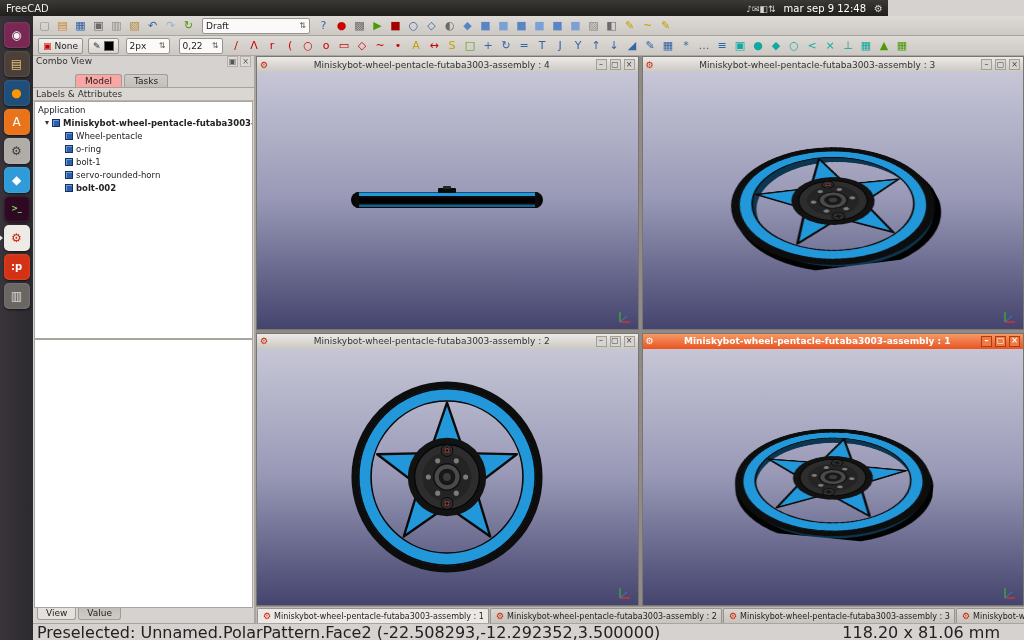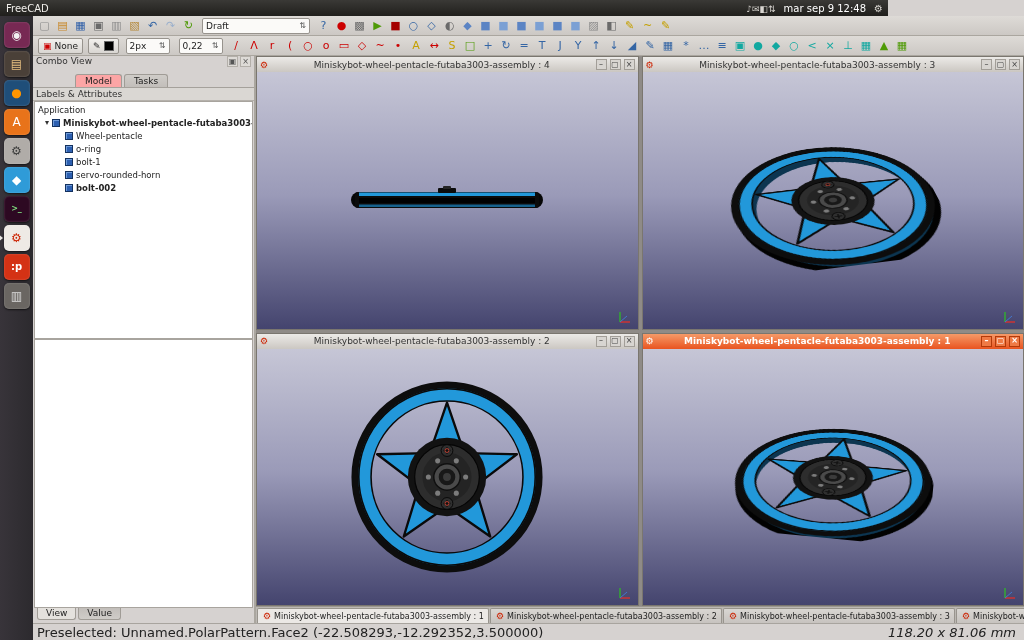--- a/index.html
+++ b/index.html
@@ -110,23 +110,23 @@
   .wtab { display:flex; align-items:center; gap:3px; height:15px; padding:0 5px;
     border:1px solid #98948d; border-bottom:none; border-radius:2px 2px 0 0;
     background:linear-gradient(#d9d6d2,#c7c3bf); font-size:8px; white-space:nowrap;
     max-width:232px; overflow:hidden; flex:0 0 auto; cursor:pointer; }
   .wtab.active { background:#ebe8e5; }
   .wtab-ico { color:#cc2200; font-size:9px; }
   .wtab-close { font-size:9px; color:#555; cursor:pointer; }
 
   
   .statusbar { height:17px; flex:0 0 17px; display:flex; align-items:center;
-    background:#d6d2d0; border-top:1px solid #a8a49e; font-size:13px; color:#222; }
+    background:#d6d2d0; border-top:1px solid #a8a49e; font-size:16px; color:#222; }
   .statusbar .sb-left { flex:1; padding-left:4px; white-space:nowrap; overflow:hidden; }
-  .statusbar .sb-right { padding-right:8px; white-space:nowrap;font-style:italic; }
+  .statusbar .sb-right { padding-right:24px; white-space:nowrap; }
 </style>
 </head>
 <body>
 
 <div id="screen" data-name="desktop">
 
   <div class="topbar" data-name="system-top-bar">
     <span class="tb-title" data-name="active-app-title">FreeCAD</span>
     <div class="tb-right" data-name="indicator-area">
       <span data-name="indicator-icons"><span class="tb-ico" data-name="sound-icon">♪</span><span class="tb-ico" data-name="mail-icon">✉</span><span class="tb-ico" data-name="battery-icon">◧</span><span class="tb-ico" data-name="network-icon">⇅</span></span>

